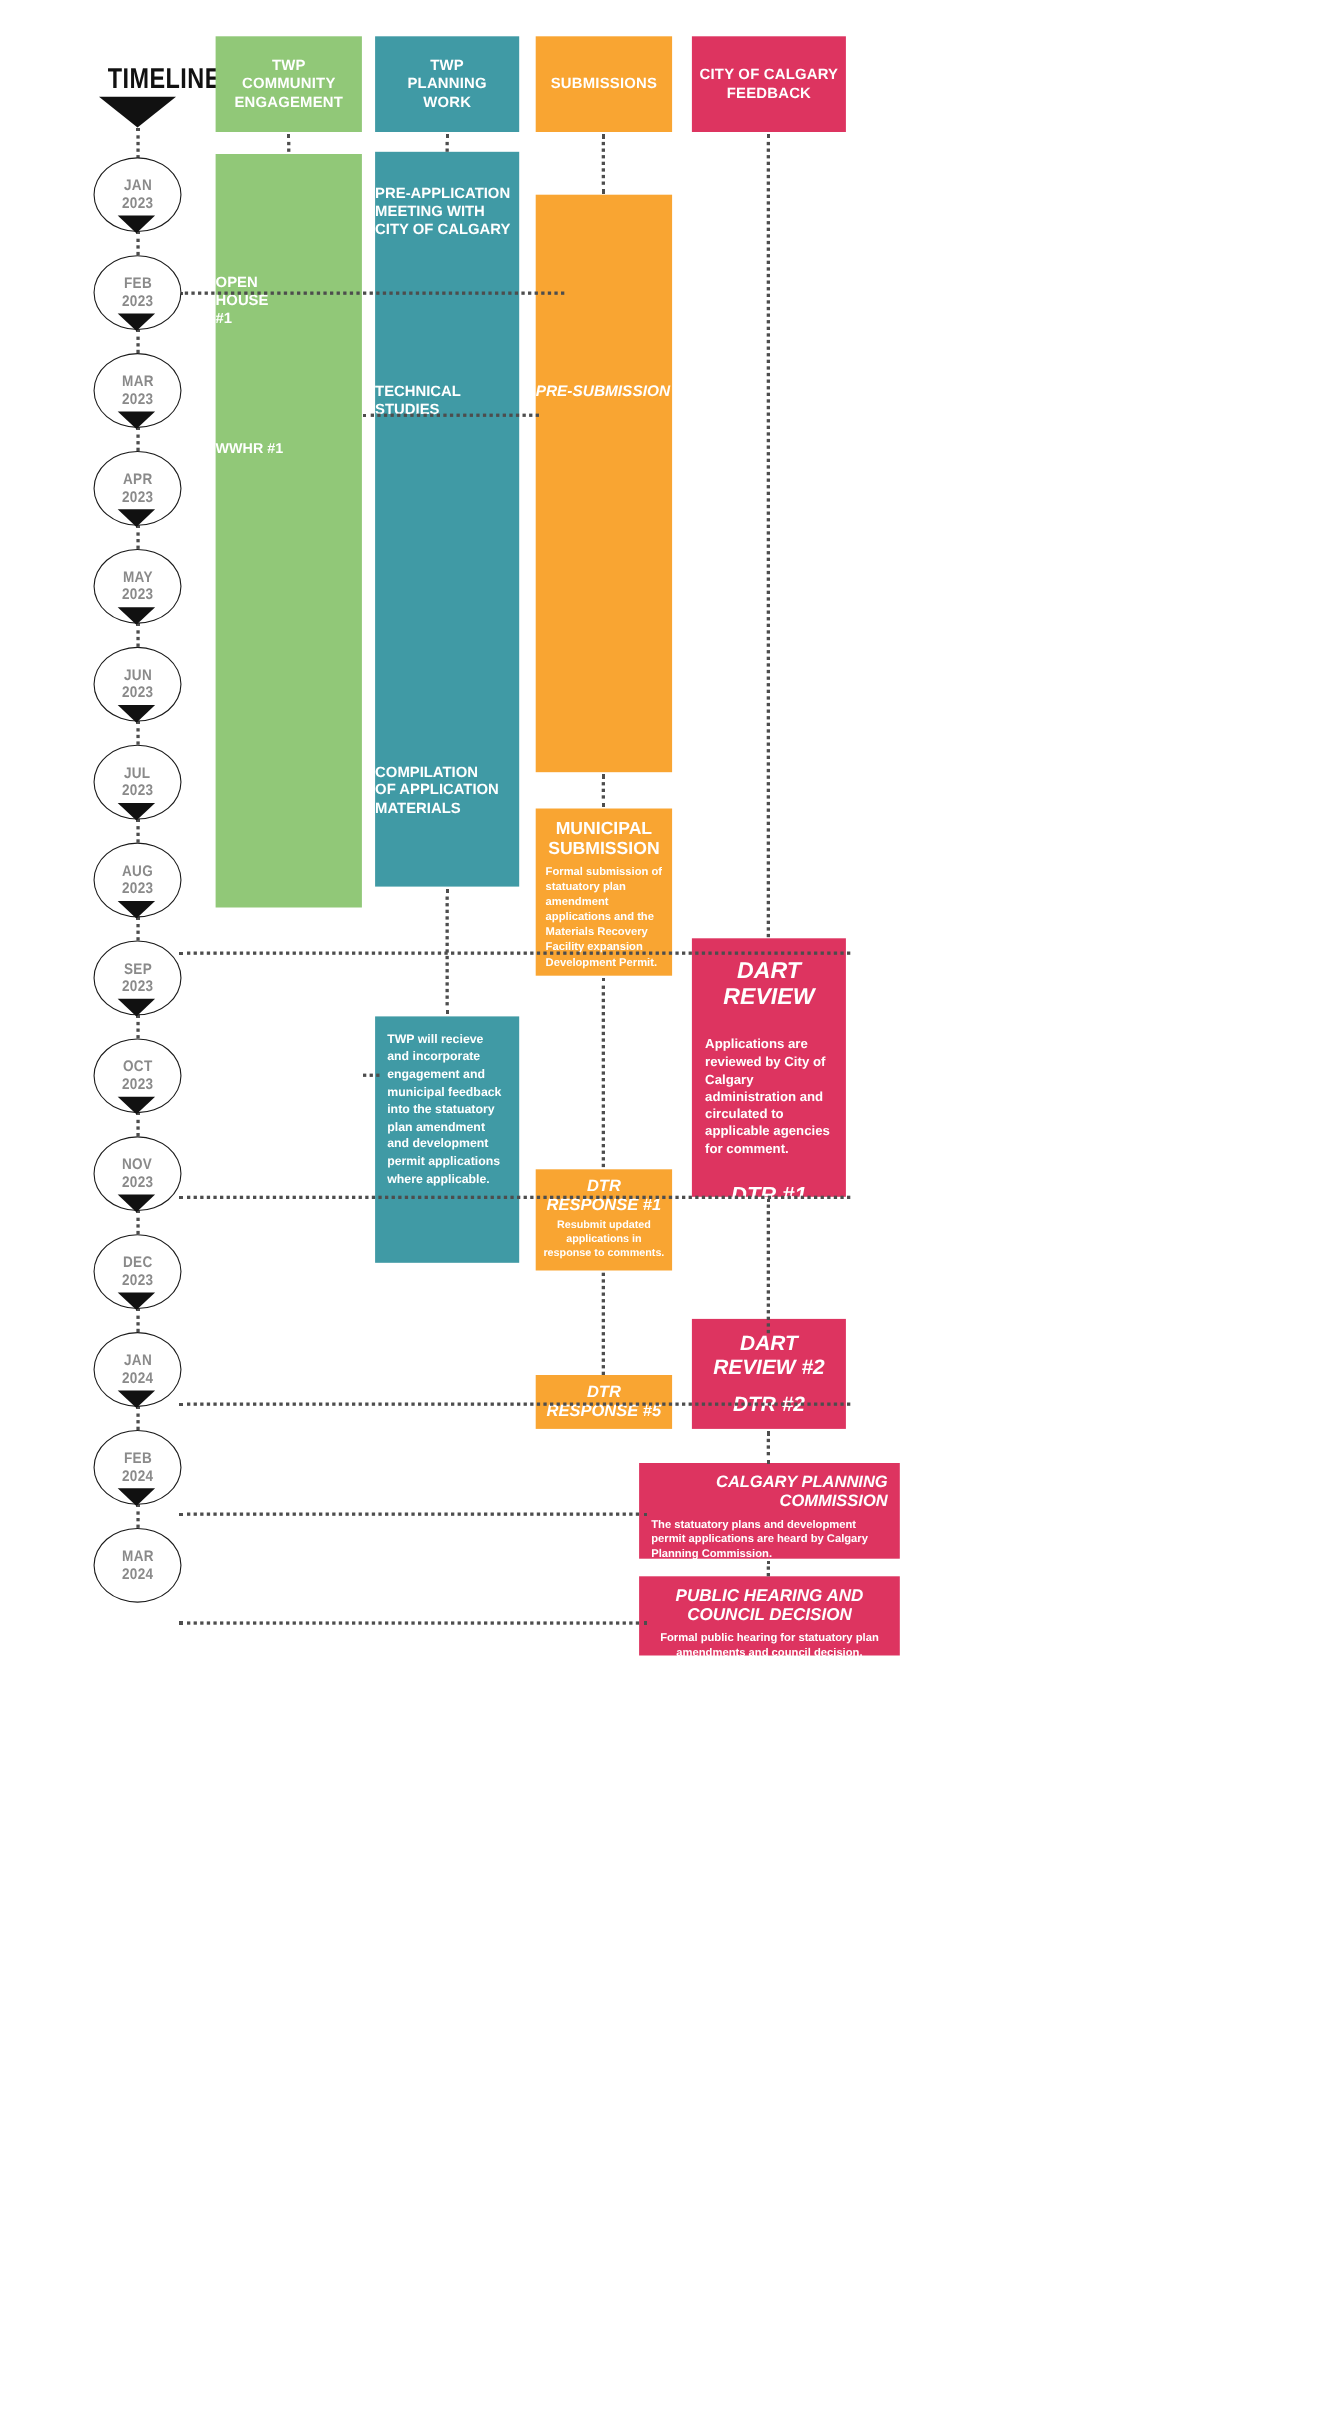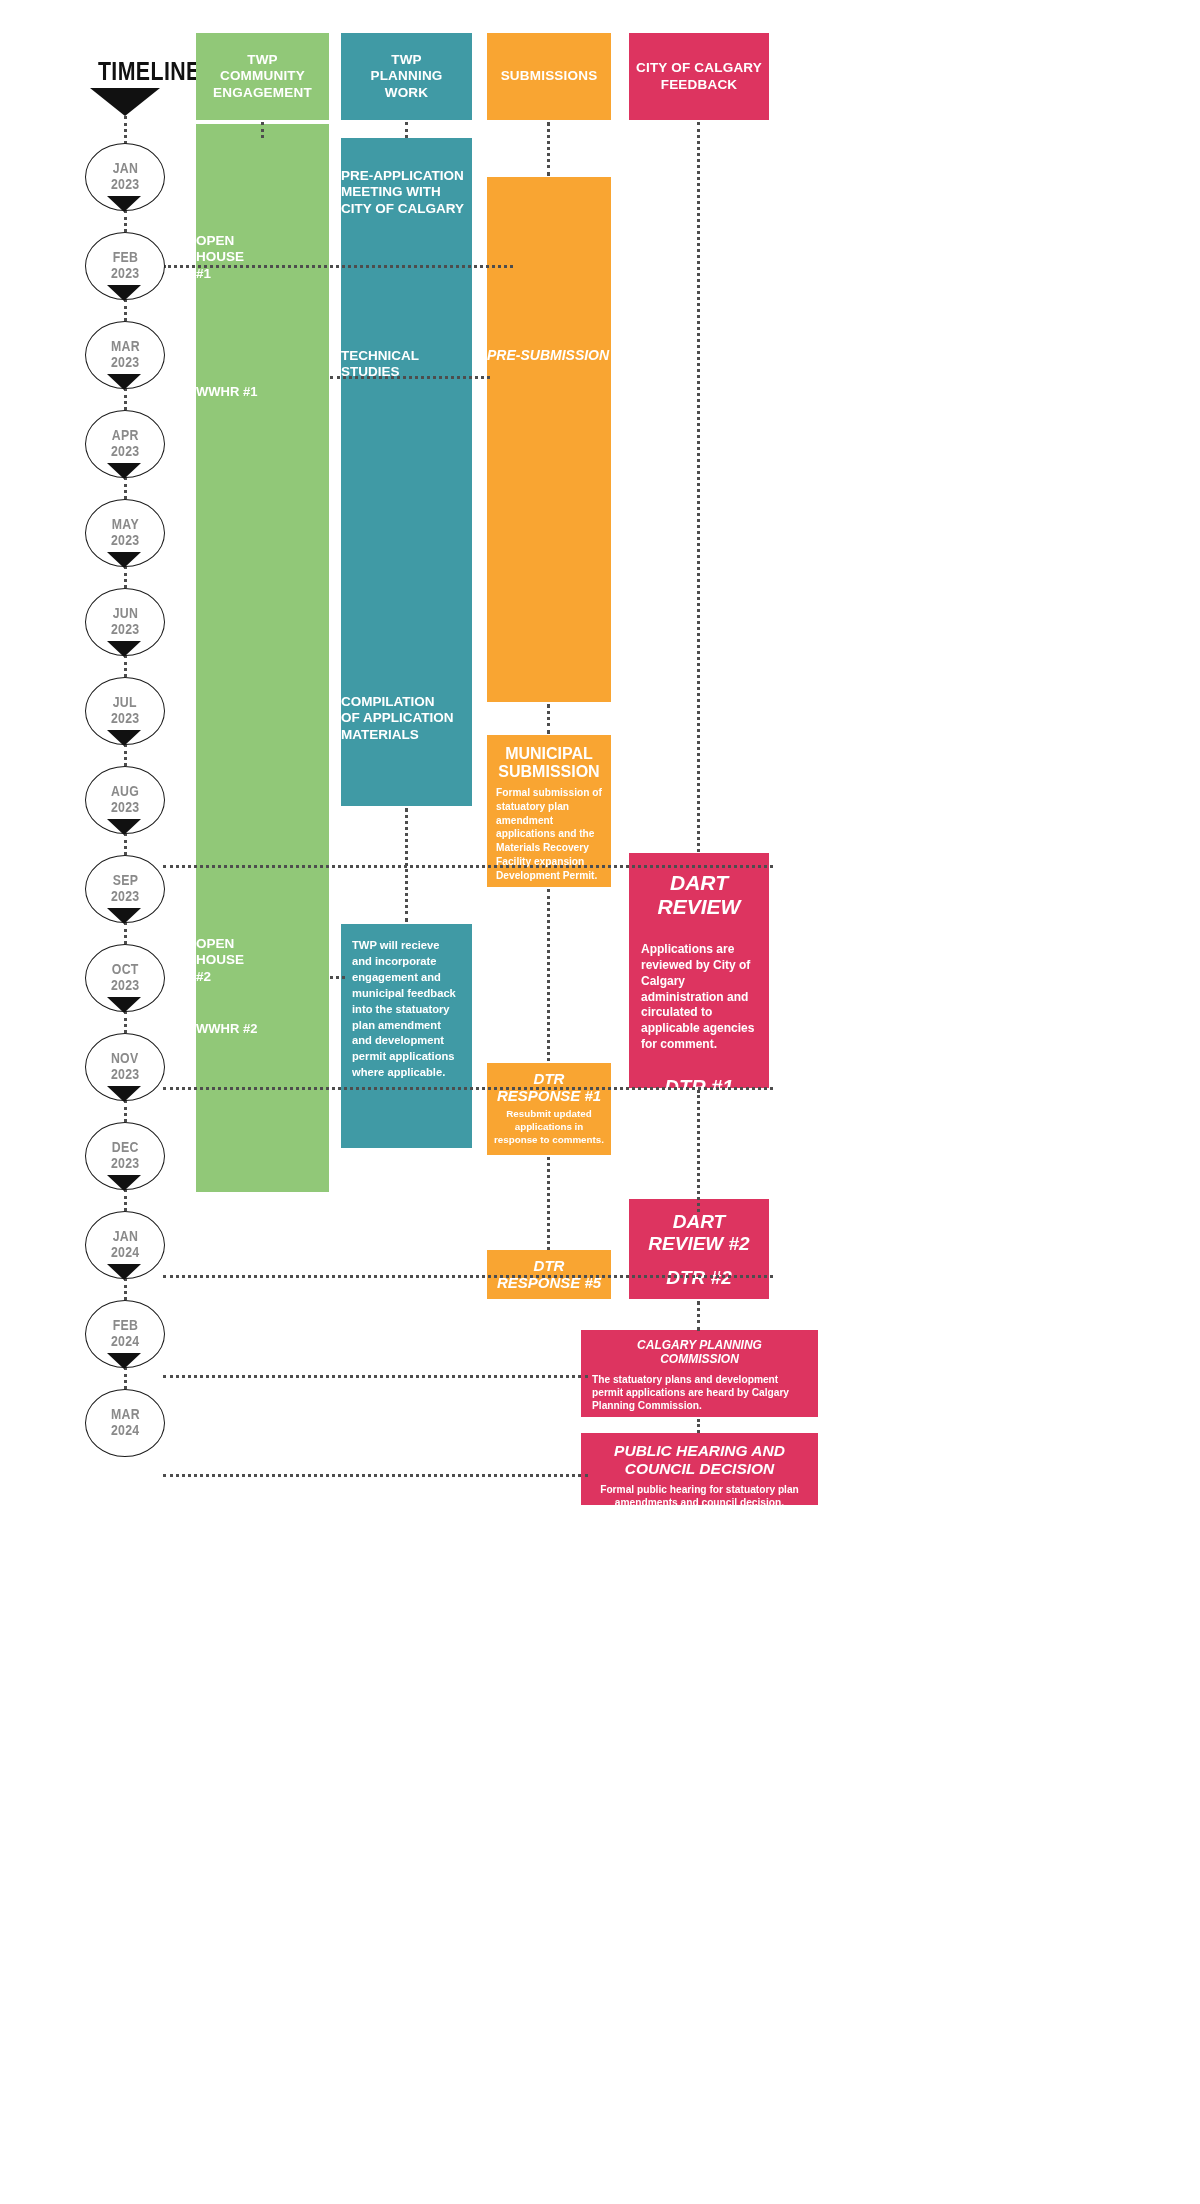--- a/index.html
+++ b/index.html
@@ -120,21 +120,21 @@
       <div>CITY OF CALGARY</div>
       <div>FEEDBACK</div>
     </div>
   </div>
 
   <div class="v-dot2" style="left:261px;top:122px;height:16px;"></div>
   <div class="v-dot2" style="left:405px;top:122px;height:16px;"></div>
   <div class="v-dot2" style="left:547px;top:122px;height:54px;"></div>
   <div class="v-dot2" style="left:697px;top:122px;height:730px;"></div>
 
-  <div class="blk green" style="left:196px;top:124px;width:133px;height:1068px;">
+  <div class="blk green" style="left:196px;top:140px;width:133px;height:685px;">
     <div class="ctr-label" style="top:109px;font-size:13.5px;">
       <div>OPEN</div>
       <div>HOUSE</div>
       <div>#1</div>
     </div>
     <div class="ctr-label" style="top:260px;font-size:13px;">WWHR #1</div>
     <div class="ctr-label" style="top:812px;font-size:13.5px;">
       <div>OPEN</div>
       <div>HOUSE</div>
       <div>#2</div>
@@ -213,21 +213,21 @@
     <div class="hd ital" style="font-size:19px;line-height:1.14;">
       <div>DART</div>
       <div>REVIEW #2</div>
     </div>
     <div class="hd ital" style="font-size:19px;margin-top:12px;">DTR #2</div>
   </div>
 
   <div class="v-dot2" style="left:697px;top:1301px;height:30px;"></div>
 
   <div class="blk pink" style="left:581px;top:1330px;width:237px;height:87px;padding:9px 11px 0 11px;">
-    <div class="hd ital" style="font-size:12px;line-height:1.15;">
+    <div class="hd ital" style="font-size:15px;line-height:1.15;text-align:right;">
       <div>CALGARY PLANNING</div>
       <div>COMMISSION</div>
     </div>
     <div class="bd" style="font-size:10.2px;line-height:1.3;margin-top:6px;">The statuatory plans and development permit applications are heard by Calgary Planning Commission.</div>
   </div>
 
   <div class="v-dot2" style="left:697px;top:1419px;height:14px;"></div>
 
   <div class="blk pink" style="left:581px;top:1433px;width:237px;height:72px;padding:9px 11px 0 11px;">
     <div class="hd ital" style="font-size:15.5px;line-height:1.15;">

